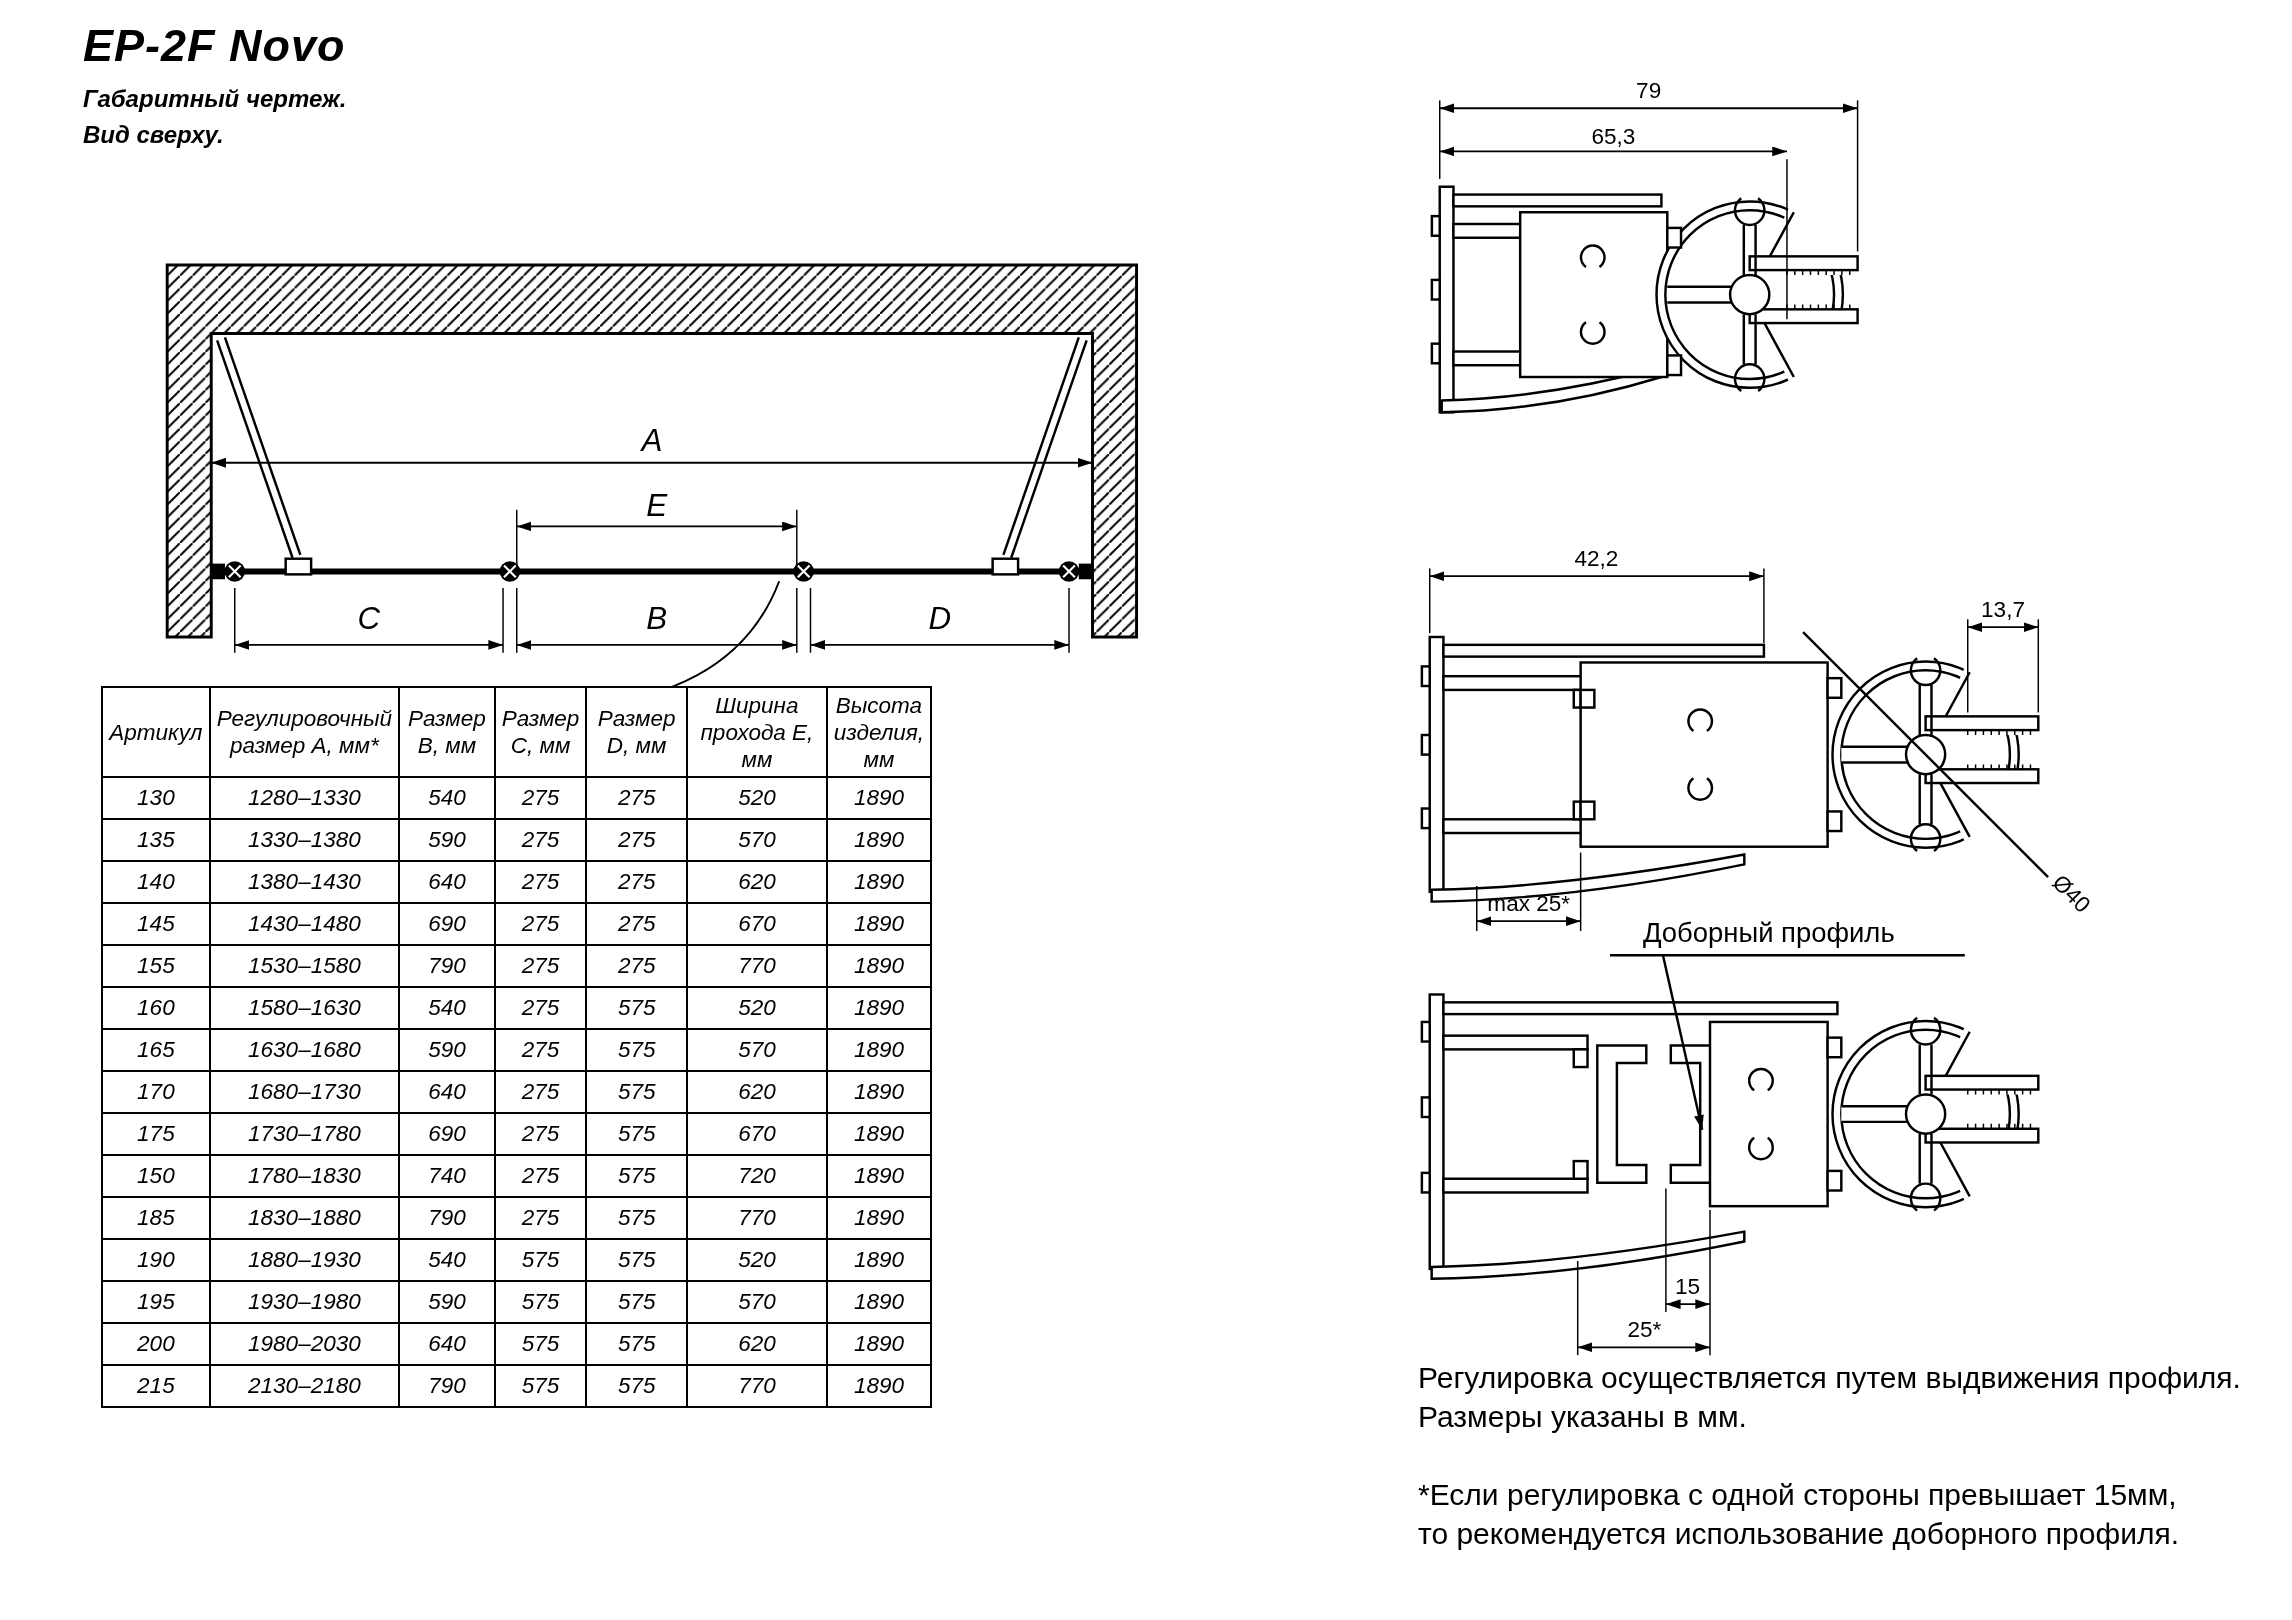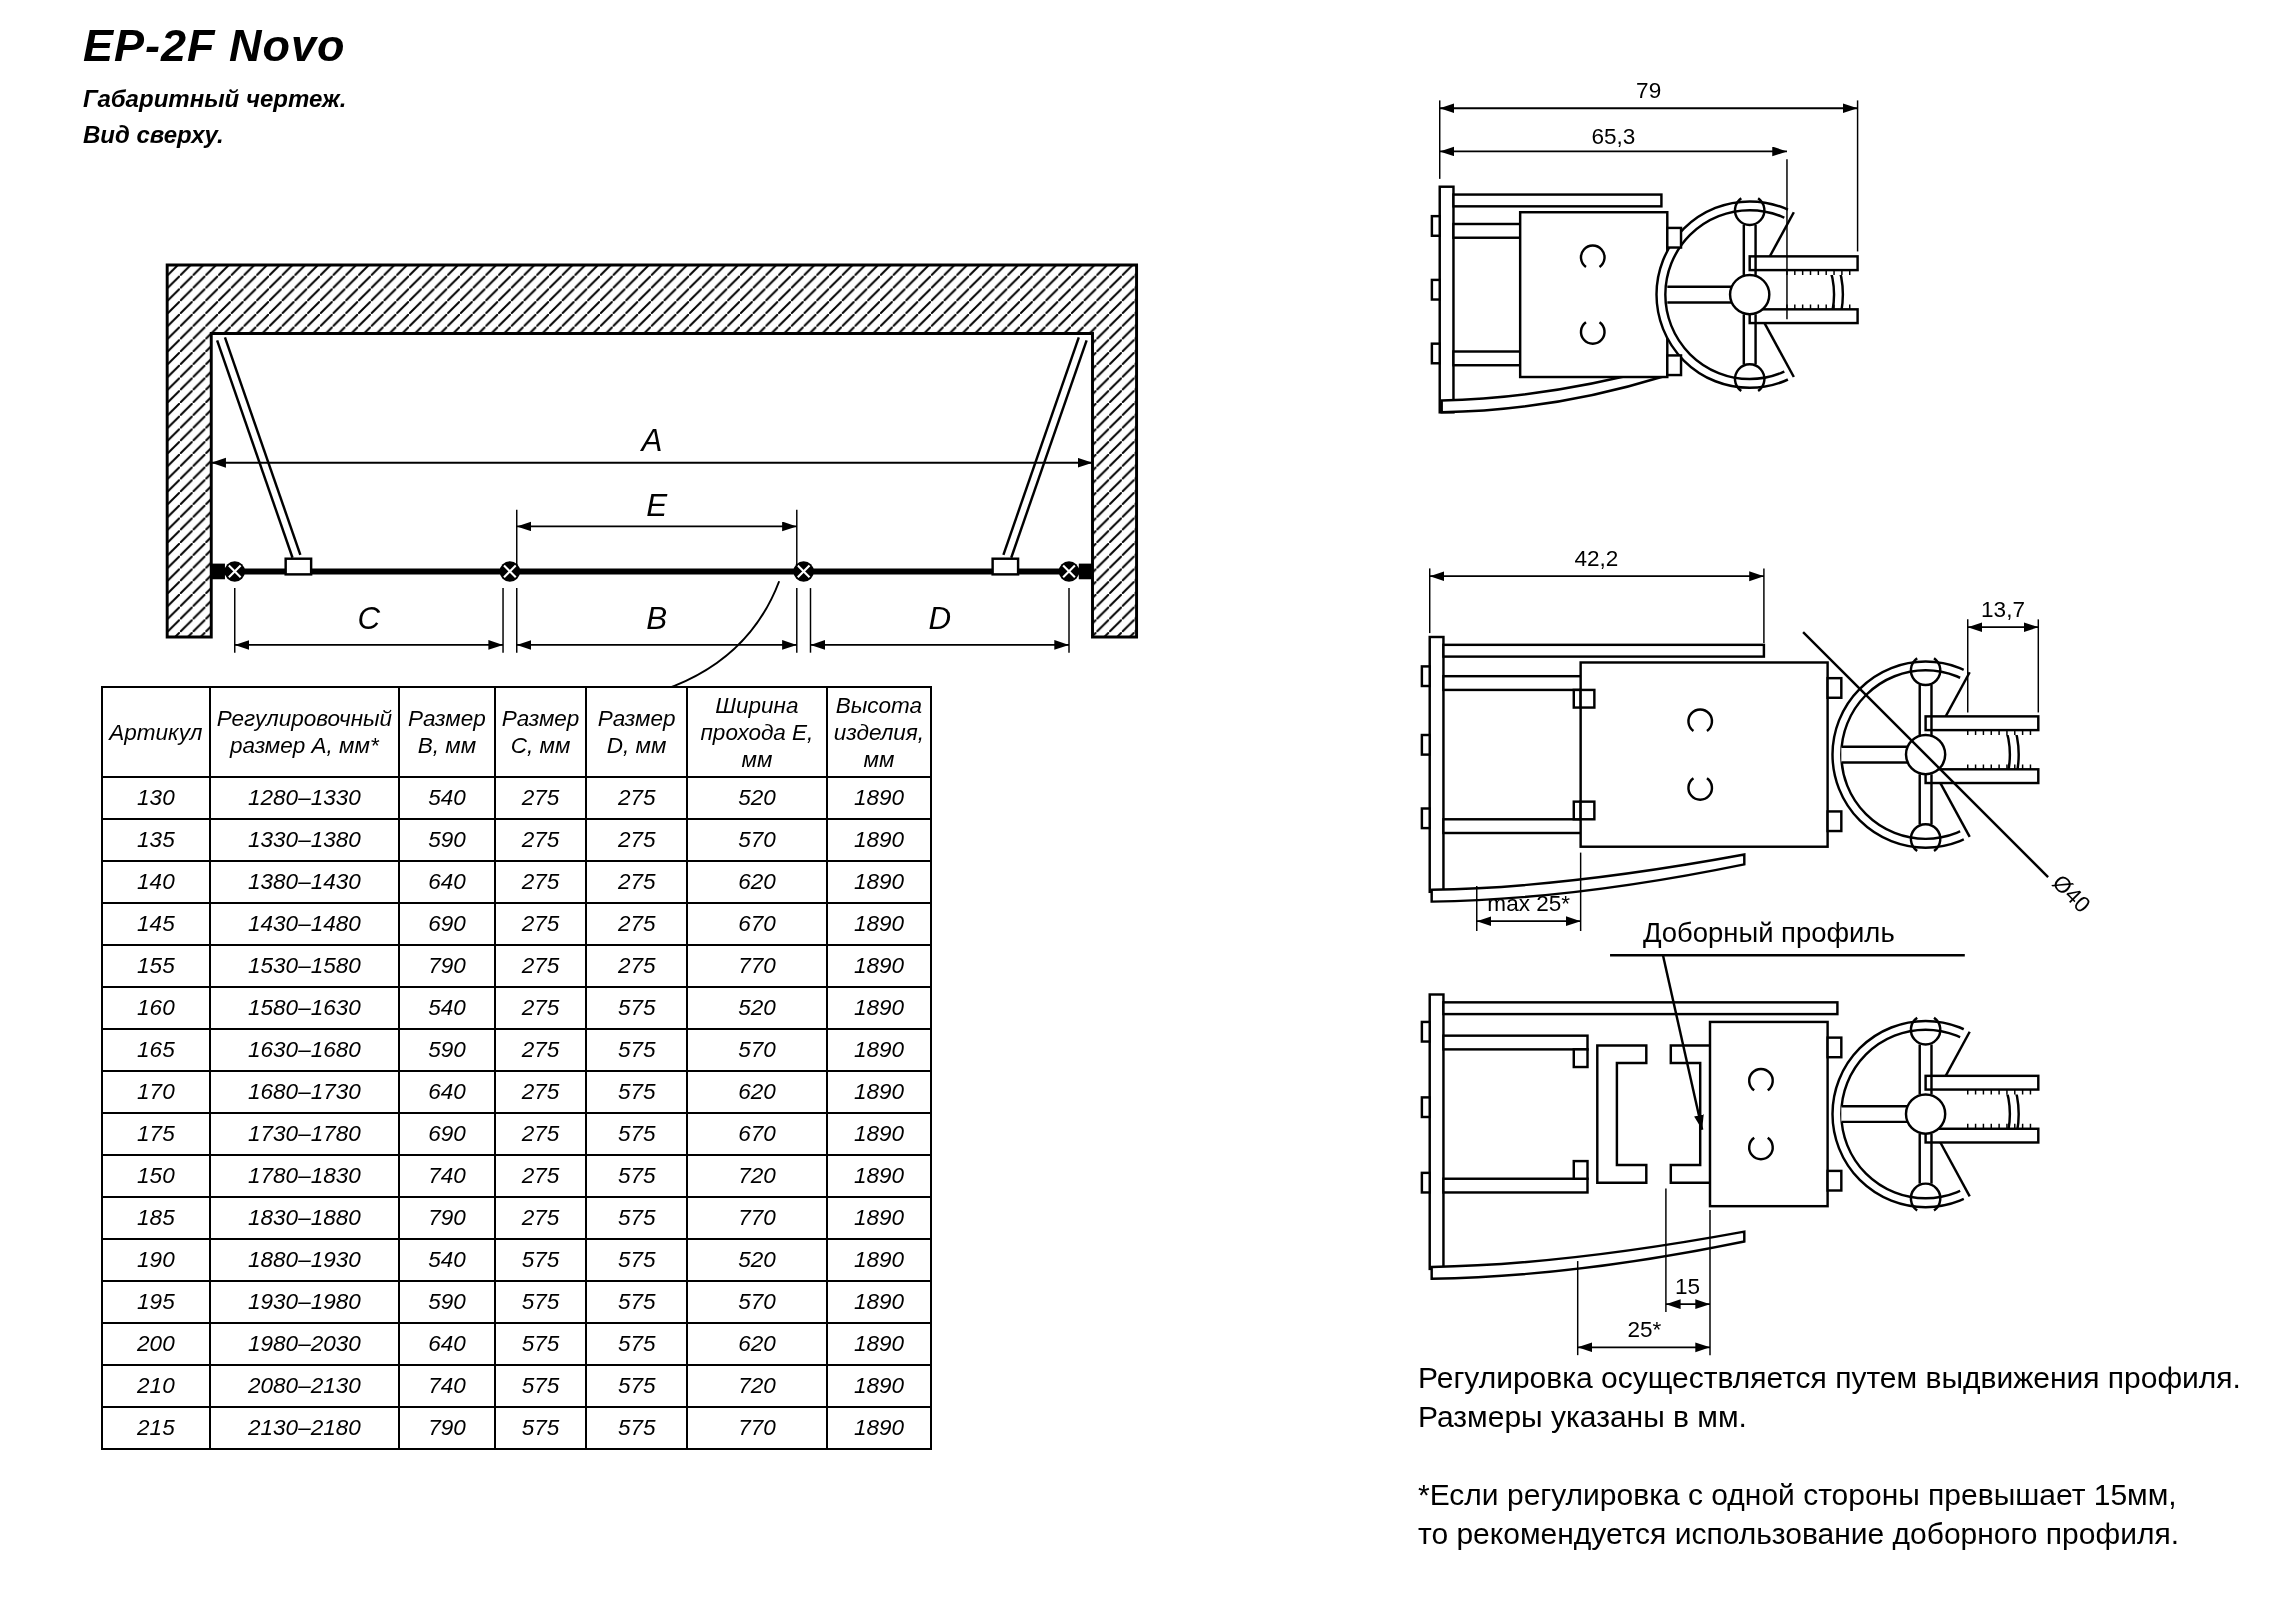--- a/index.html
+++ b/index.html
@@ -252,29 +252,20 @@
         <tr>
       <td>200</td>
       <td>1980–2030</td>
       <td>640</td>
       <td>575</td>
       <td>575</td>
       <td>620</td>
       <td>1890</td>
     </tr>
         <tr>
-      <td>210</td>
-      <td>2080–2130</td>
-      <td>740</td>
-      <td>575</td>
-      <td>575</td>
-      <td>720</td>
-      <td>1890</td>
-    </tr>
-        <tr>
       <td>215</td>
       <td>2130–2180</td>
       <td>790</td>
       <td>575</td>
       <td>575</td>
       <td>770</td>
       <td>1890</td>
     </tr>
       </tbody>
   </table>

